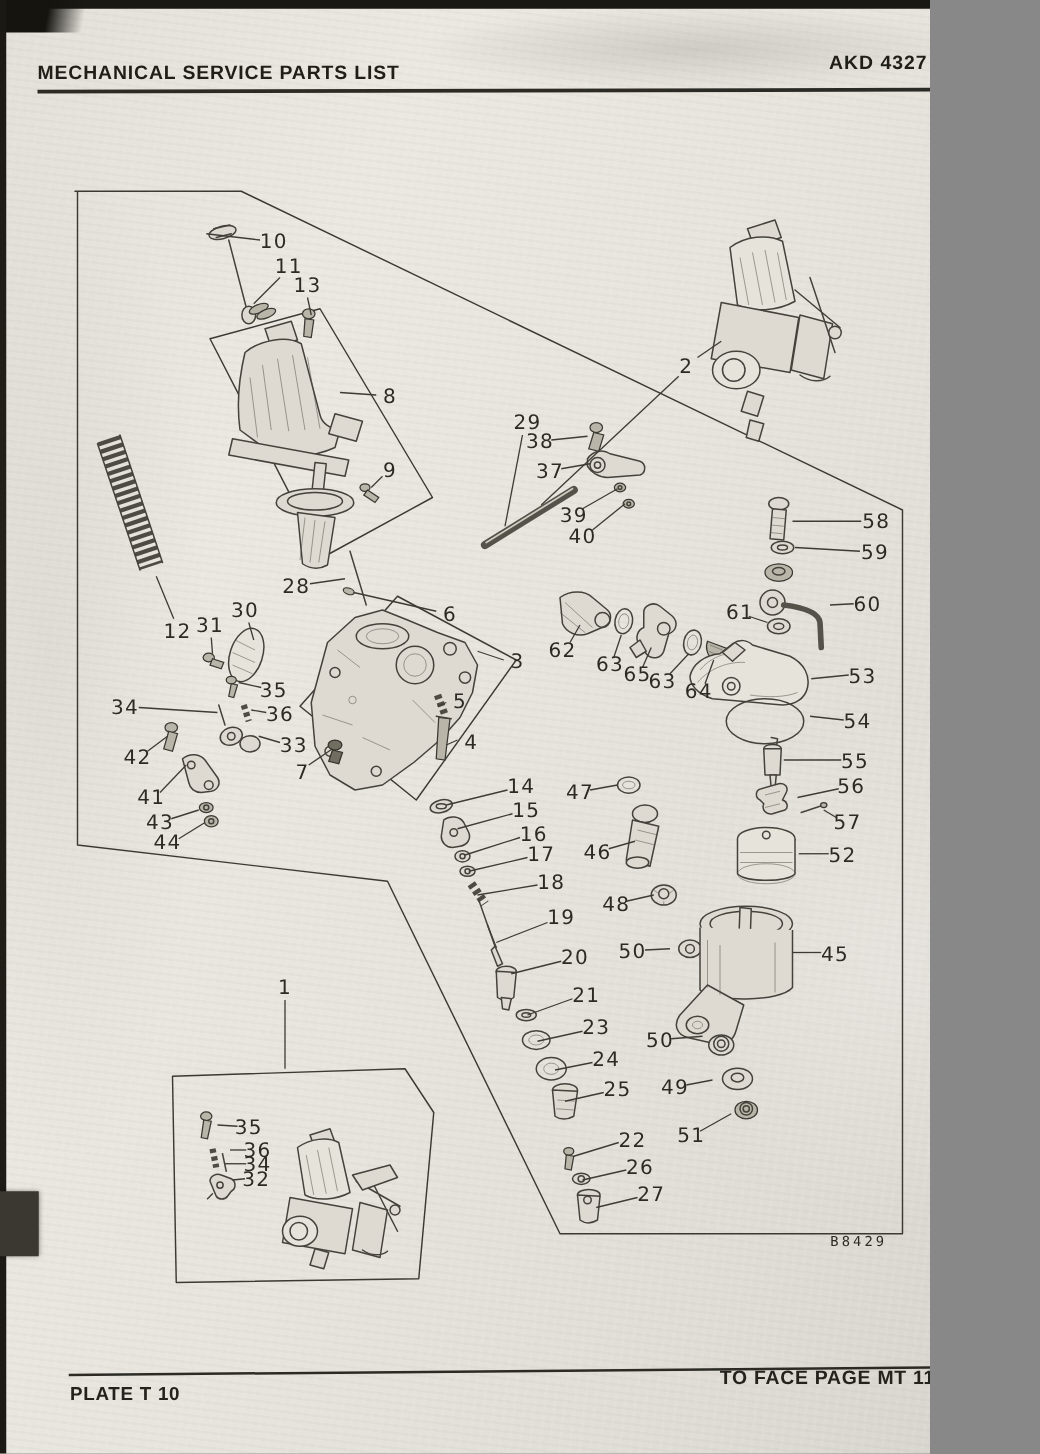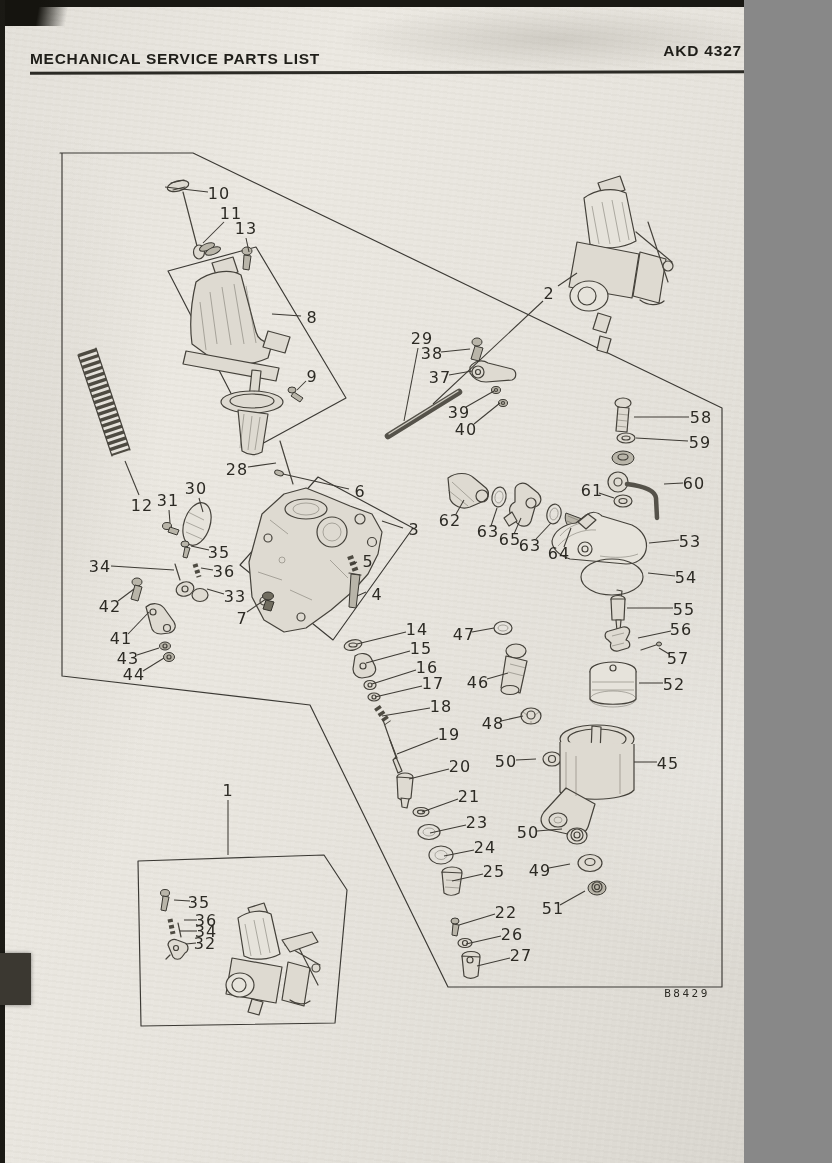--- a/index.html
+++ b/index.html
@@ -550,20 +550,25 @@
         <line x1="536" y1="539" x2="551" y2="523" class="leader"></line>
         <text x="530" y="545" class="callout">63</text>
         <line x1="564" y1="547" x2="571" y2="528" class="leader"></line>
         <text x="559" y="553" class="callout">64</text>
         <line x1="514" y1="534" x2="521" y2="518" class="leader"></line>
         <text x="510" y="539" class="callout">65</text>
       </g>
     <text id="figcode" x="687" y="997">B8429</text>
   </svg>
 
+  <footer>
+    <div id="ftr-rule"></div>
+    <div id="ftr-plate">PLATE T 10</div>
+    <div id="ftr-face">TO FACE PAGE MT 11</div>
+  </footer>
 
   <div id="holes">
       <div class="hole" style="left: 777px; top: 104px;"></div>
       <div class="hole" style="left: 777px; top: 280px;"></div>
       <div class="hole" style="left: 776px; top: 419px;"></div>
       <div class="hole" style="left: 772px; top: 740px;"></div>
       <div class="hole" style="left: 772px; top: 879px;"></div>
       <div class="hole" style="left: 774px; top: 1055px;"></div>
     </div>
 </div>

